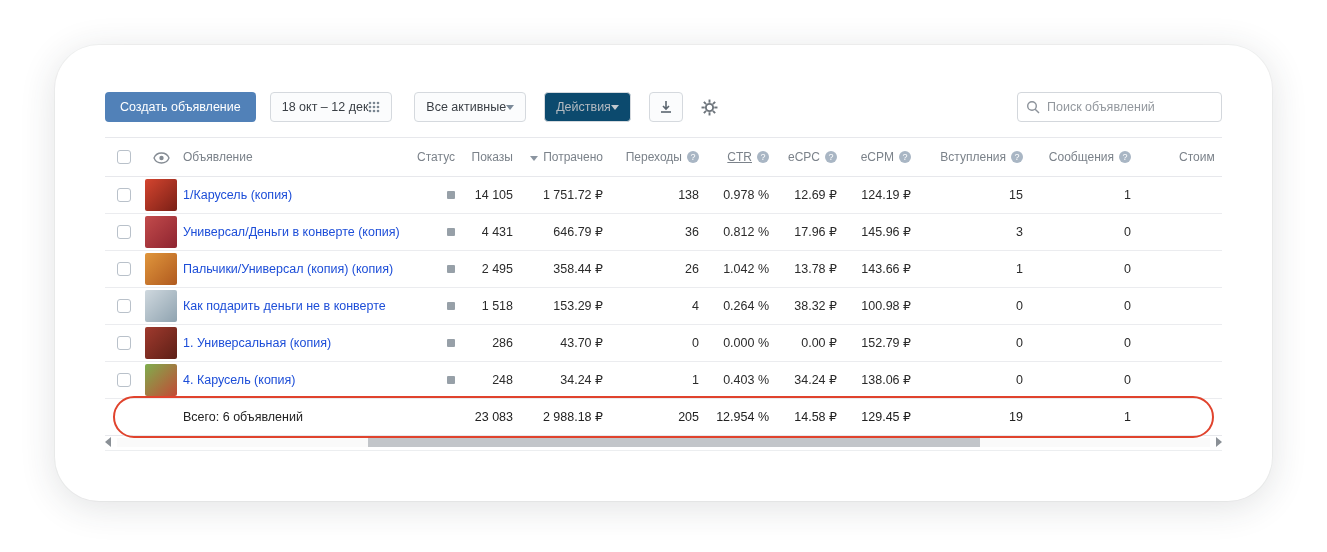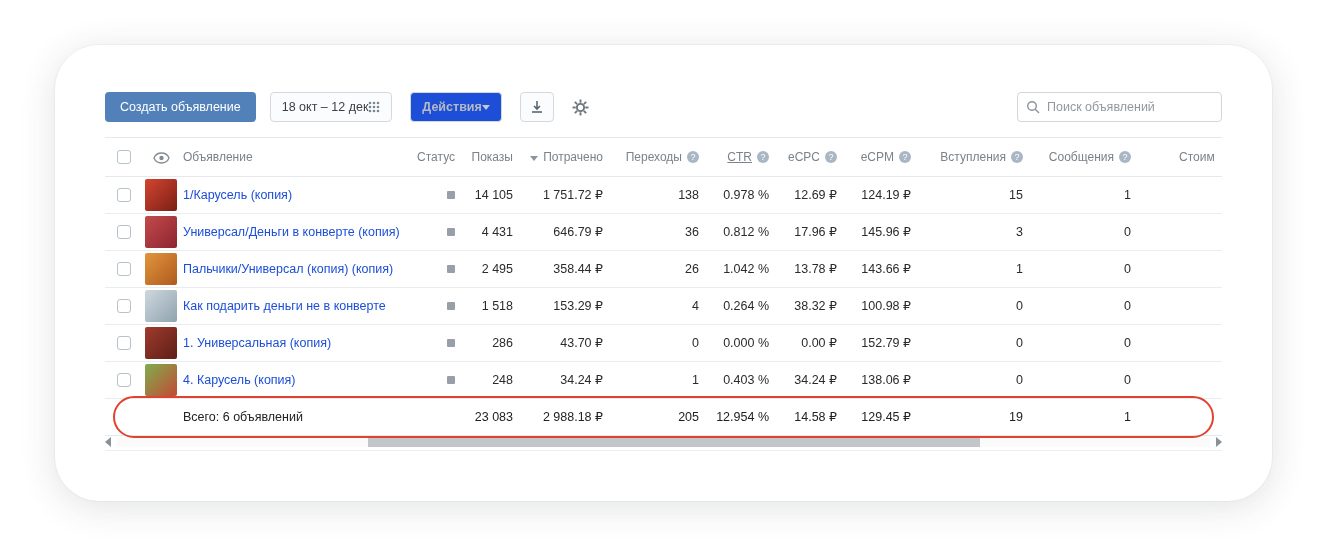--- a/index.html
+++ b/index.html
@@ -17,21 +17,21 @@
   .toolbar { display: flex; align-items: center; height: 32px; margin-bottom: 14px; }
   .btn-primary {
     height: 30px; padding: 0 15px; border: none; border-radius: 4px;
     background: #5181b8; color: #fff; font-size: 12.5px; font-family: inherit; cursor: pointer;
   }
   .tool-btn {
     height: 30px; display: inline-flex; align-items: center; 
     padding: 0 11px; margin-left: 14px; border: 1px solid #d5d9de; border-radius: 4px;
     background: #fbfcfd; color: #3a3f45; font-size: 12.5px; cursor: pointer; white-space: nowrap;
   }
-  .tool-btn.disabled { color: #b4bac0; background: #1d4ed8; font-weight: bold; }
+  .tool-btn.disabled { color: #b4bac0; background: #0c4a6e; }
   .tool-btn.icon-only { padding: 0 8px; }
   .gear-btn { margin-left: 10px; border: none; background: transparent; padding: 0 4px; }
   .chev { width: 0; height: 0; border-left: 4px solid transparent; border-right: 4px solid transparent;
     border-top: 5px solid #7b8a99; }
   .tool-btn.disabled .chev { border-top-color: #c3c9cf; }
   .search-box {
     margin-left: auto; width: 205px; height: 30px; border: 1px solid #d3d7dc; border-radius: 4px;
     display: flex; align-items: center; padding: 0 8px; background: #fff;
   }
   .search-box input {
@@ -103,20 +103,24 @@
               <circle cx="6" cy="6" r="1.3"></circle>
               <circle cx="10" cy="6" r="1.3"></circle>
             <circle cx="2" cy="10" r="1.3"></circle>
               <circle cx="6" cy="10" r="1.3"></circle>
               <circle cx="10" cy="10" r="1.3"></circle>
           </g>
         </svg>
       </span>
     </div>
 
+    <div class="tool-btn" style="margin-left:22px">
+      <span>Все активные</span>
+      <span class="chev"></span>
+    </div>
 
     <div class="tool-btn disabled" style="margin-left:18px">
       <span>Действия</span>
       <span class="chev"></span>
     </div>
 
     <div class="tool-btn icon-only" style="margin-left:18px">
       <span style="display:inline-flex">
         <svg width="16" height="16" viewBox="0 0 16 16" fill="none">
           <path d="M8 2v8M5 7l3 3 3-3" stroke="#5c6670" stroke-width="1.6"></path>

